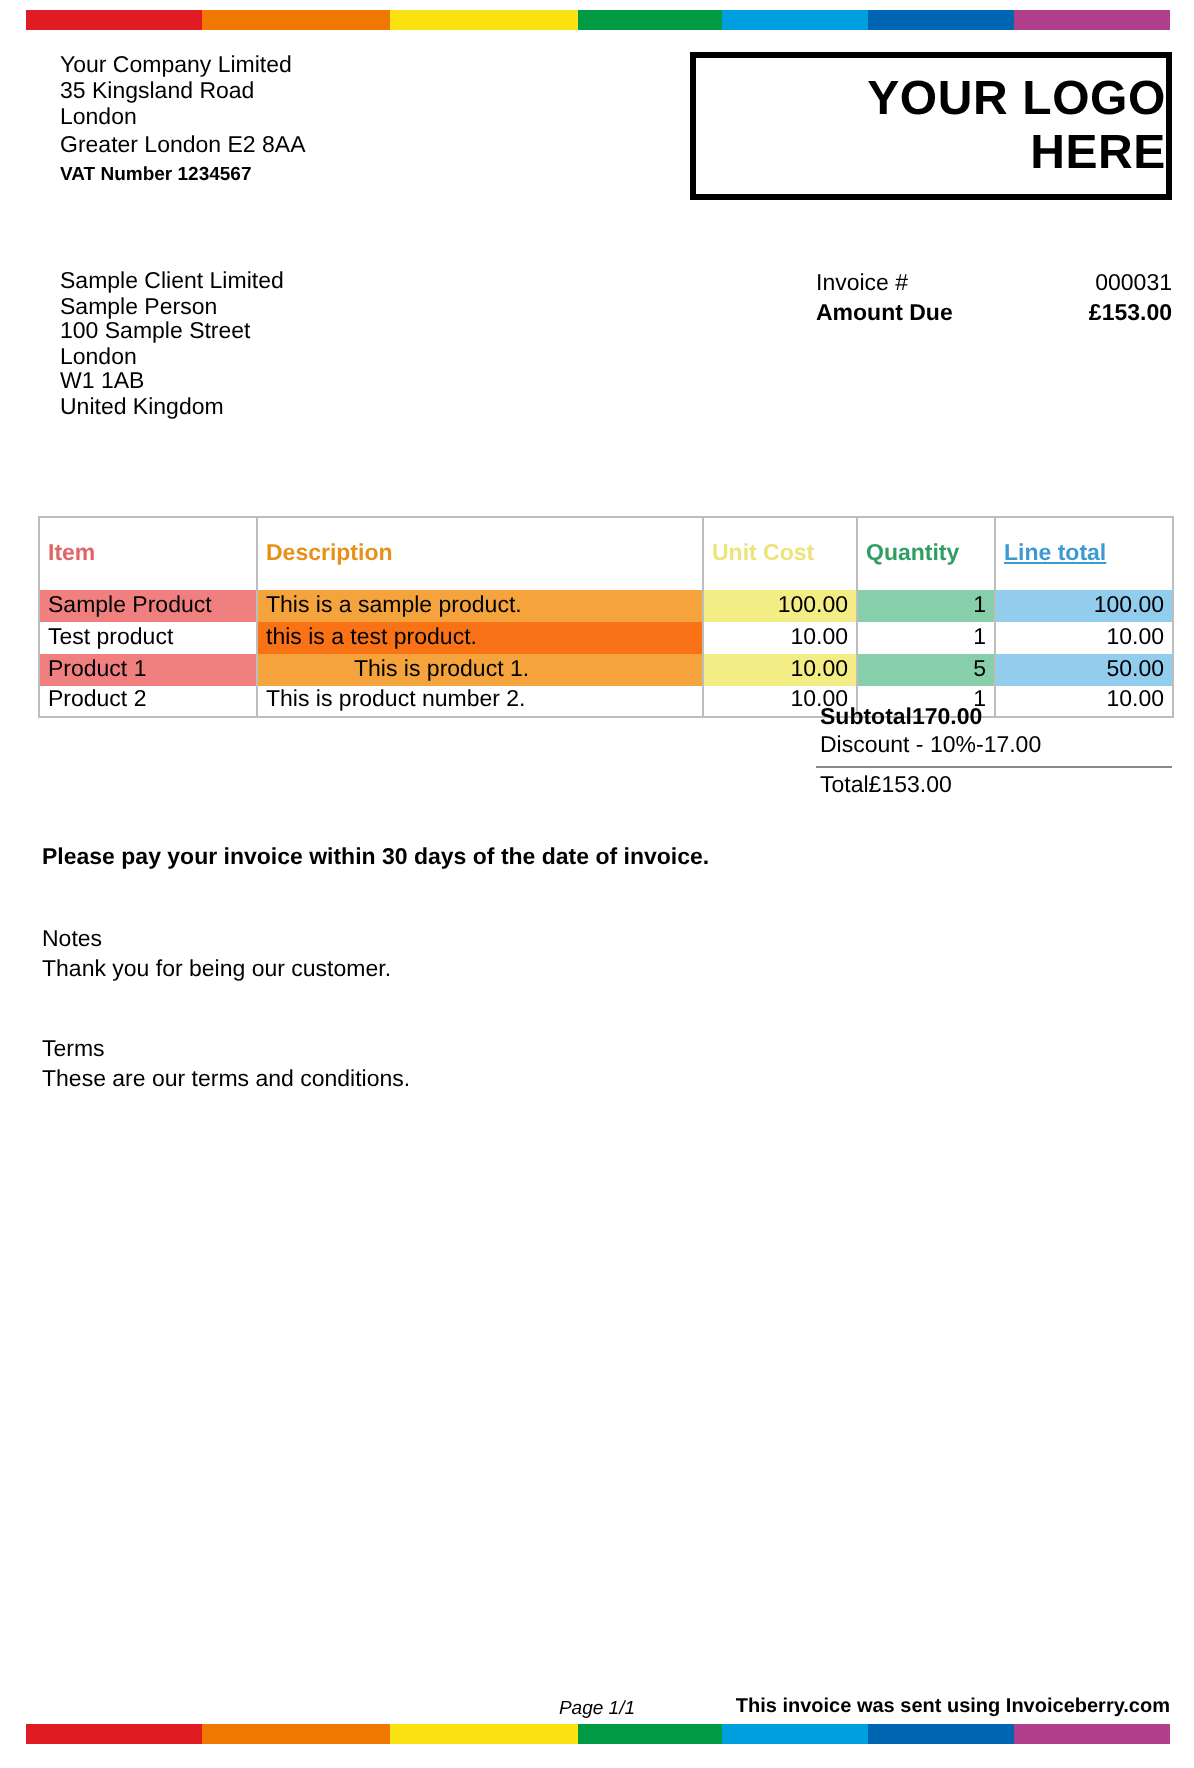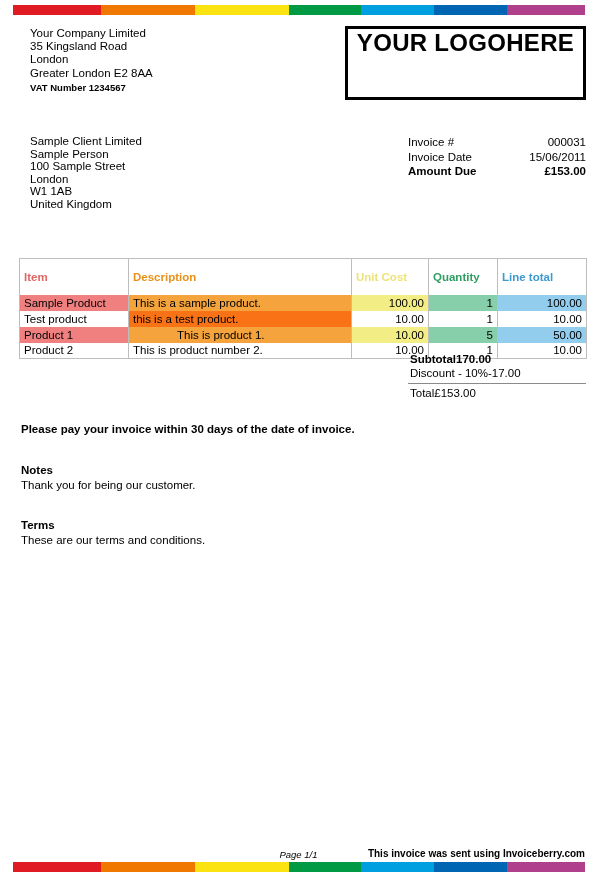--- a/index.html
+++ b/index.html
@@ -50,21 +50,22 @@
   
   .logo-box {
     position: absolute;
     left: 345px;
     top: 26px;
     width: 241px;
     height: 74px;
     border: 3px solid #000;
     background: #fff;
     display: flex;
-    align-items: flex-start;
+    flex-direction: column;
+    align-items: flex-end;
     justify-content: center;
     line-height: 27px;
   }
   .logo-box span {
     font-size: 24px;
     font-weight: bold;
     letter-spacing: 0.3px;
   }
 
   
@@ -175,21 +176,21 @@
     top: 463px;
     font-size: 11.5px;
   }
   .terms {
     position: absolute;
     left: 21px;
     top: 518px;
     font-size: 11.5px;
   }
   .sec-title {
-    font-weight: bold;
+    font-weight: normal;
     line-height: 15px;
   }
   .sec-body { line-height: 15px; }
 
   
   .footer-page {
     position: absolute;
     left: 0;
     top: 849px;
     width: 597px;
@@ -239,24 +240,20 @@
     <div>100 Sample Street</div>
     <div>London</div>
     <div>W1 1AB</div>
     <div>United Kingdom</div>
   </div>
 
   <div class="meta-block">
     <div class="meta-row">
       <span>Invoice #</span>
       <span>000031</span>
-    </div>
-    <div class="meta-row">
-      <span>Invoice Date</span>
-      <span>15/06/2011</span>
     </div>
     <div class="meta-row bold">
       <span>Amount Due</span>
       <span>£153.00</span>
     </div>
   </div>
 
   <div class="items">
     <table class="items-table">
       <colgroup>
@@ -265,21 +262,21 @@
           <col class="c-cost">
           <col class="c-qty">
           <col class="c-total">
       </colgroup>
       <thead>
         <tr>
             <th class="hi" style="color: rgb(224, 102, 102);"><span>Item</span></th>
             <th class="hi" style="color: rgb(232, 145, 26);"><span>Description</span></th>
             <th class="hi" style="color: rgb(236, 227, 122);"><span>Unit Cost</span></th>
             <th class="hi" style="color: rgb(47, 158, 99);"><span>Quantity</span></th>
-            <th class="hi" style="color: rgb(61, 154, 209);"><span>Line total</span></th>
+            <th class="hi" style="color: rgb(61, 154, 209); text-decoration: underline;"><span>Line total</span></th>
           </tr>
       </thead>
       <tbody>
           <tr>
             <td style="background: rgb(240, 128, 128);">Sample Product</td>
             <td style="background: rgb(245, 163, 60);">This is a sample product.</td>
             <td class="num" style="background: rgb(243, 237, 133);">100.00</td>
             <td class="num" style="background: rgb(135, 206, 171);">1</td>
             <td class="num" style="background: rgb(146, 205, 238);">100.00</td>
           </tr>

